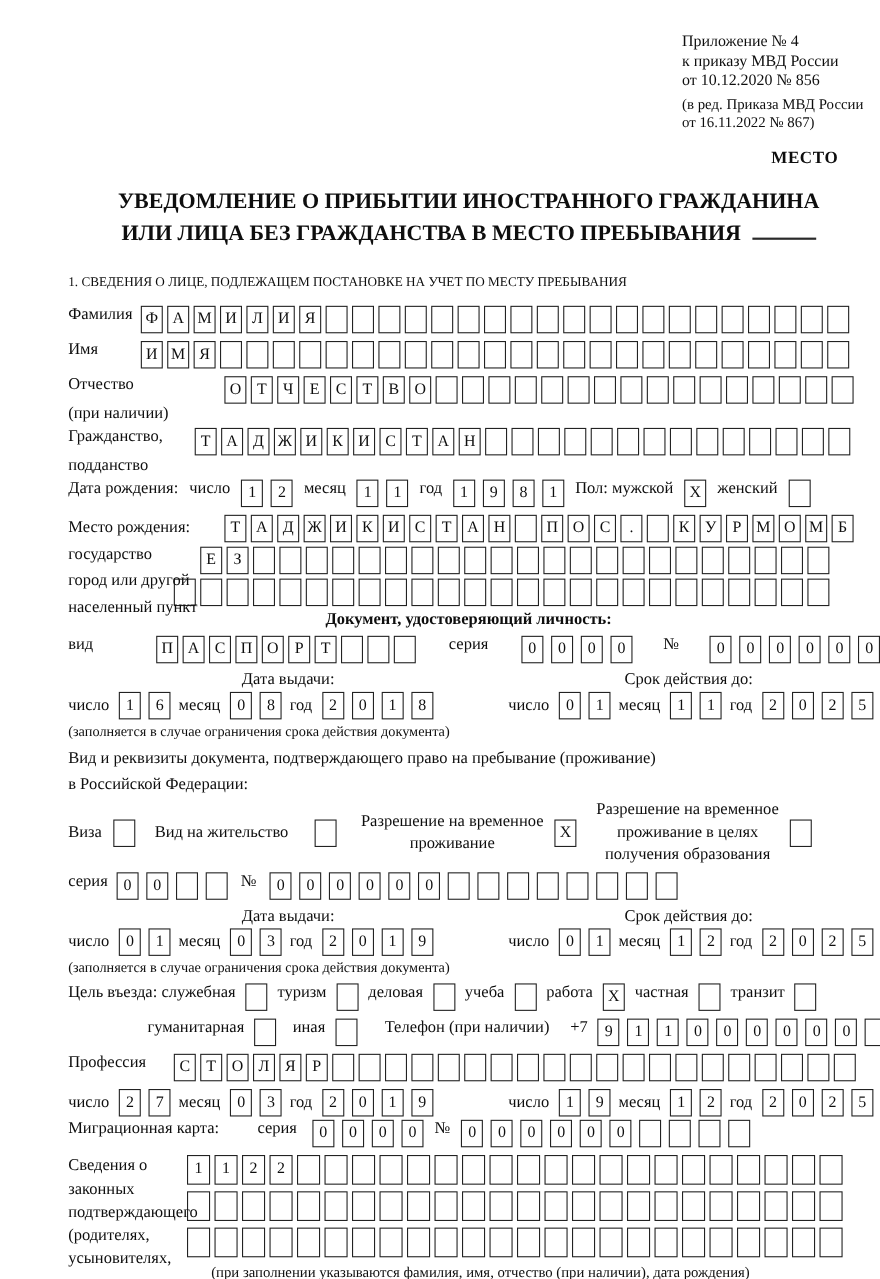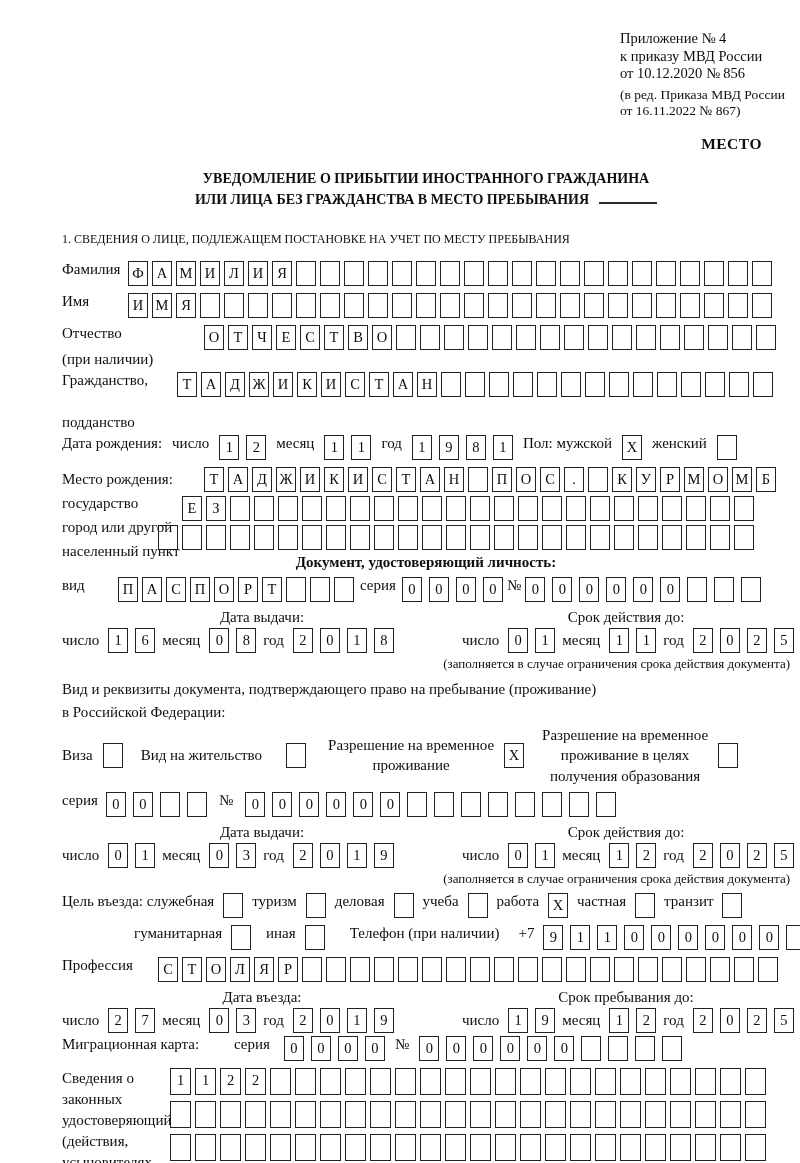--- a/index.html
+++ b/index.html
@@ -5,21 +5,21 @@
   *{margin:0;padding:0;box-sizing:border-box}
   html,body{width:800px;height:1163px;background:#ffffff;color:#0e0e0e;
     font-family:"Liberation Serif","DejaVu Serif",serif;font-size:15px;overflow:hidden}
   .page{padding:30px 10px 0 62px;width:800px;height:1163px}
 
   
   .refblock{margin-left:558px;width:230px;line-height:1.22;font-size:14.5px}
   .refblock .small{font-size:13.5px;margin-top:4px;line-height:1.2}
   .forma{ text-align:right;margin:16px 28px 0 0;font-weight:bold;font-size:15.5px;letter-spacing:.5px}
 
-  .title{margin-top:16px;text-align:center;font-weight:bold;font-size:14px;line-height:1.45}
+  .title{margin-top:16px;text-align:center;font-weight:bold;font-size:20px;line-height:1.45}
   .blankline{display:inline-block;width:58px;border-bottom:2px solid #2a2a2a;margin-left:10px;height:14px;vertical-align:baseline}
 
   .section-heading{margin-top:22px;font-weight:normal;font-size:12px}
 
   .formbody{margin-top:14px}
   .frow{display:flex;margin-bottom:5px;min-height:27px}
   .lbl{flex:0 0 auto}
   .cells{display:flex;gap:4px;flex:0 0 auto}
   .cell{flex:0 0 auto;width:20px;height:25px;border:1.6px solid #222;background:#fff;
     text-align:center;line-height:22px;font-size:14.5px}
@@ -37,21 +37,21 @@
 
   .center-heading{text-align:center;font-weight:bold;margin:4px 0 6px 0}
 
   .dates-head{display:flex;margin-bottom:2px}
   .dates-head .c1{flex:0 0 400px;text-align:center}
   .dates-head .c2{flex:1 1 auto;text-align:center}
   .dates-row{display:flex;align-items:center;margin-bottom:3px}
   .dategrp{display:flex;align-items:center;gap:7px}
   .dategrp .glbl{margin-right:2px}
   .dategrp-left{flex:0 0 400px}
-  .note-right{text-align:right;font-size:13px;margin:0 0 6px 0}.gap10{gap:10px}
+  .note-right{font-size:13px;margin:0 0 6px 0}.gap10{gap:10px}
   .optrow{display:flex;align-items:center;gap:10px;margin:2px 0 6px 0}
   .optlabel{text-align:center;line-height:1.35}
   .cbox{margin-top:1px}
 
   .indent72{padding-left:72px}
 
   
   .rep-block{position:relative;margin-top:2px}
   .rep-labels{position:absolute;left:0;top:0;line-height:21px}
   .rep-rows .cells{margin-bottom:6px}
@@ -176,21 +176,21 @@
           <span class="cell"></span>
           <span class="cell"></span>
           <span class="cell"></span>
           <span class="cell"></span>
           <span class="cell"></span>
           <span class="cell"></span>
         </span>
     </div>
     <div class="sublabel">(при наличии)</div>
 
-    <div class="frow" style="margin-bottom:16px">
+    <div class="frow" style="margin-bottom:0">
       <span class="lbl w115">Гражданство,</span>
       <span class="cells">
           <span class="cell">Т</span>
           <span class="cell">А</span>
           <span class="cell">Д</span>
           <span class="cell">Ж</span>
           <span class="cell">И</span>
           <span class="cell">К</span>
           <span class="cell">И</span>
           <span class="cell">С</span>
@@ -329,21 +329,21 @@
             <span class="cell"></span>
             <span class="cell"></span>
             <span class="cell"></span>
             <span class="cell"></span>
           </div>
       </div>
     </div>
 
     <div class="center-heading">Документ, удостоверяющий личность:</div>
 
-    <div class="frow" style="gap:0">
+    <div class="frow" style="gap:24px">
       <span class="lbl w56">вид</span>
       <span class="cells">
           <span class="cell">П</span>
           <span class="cell">А</span>
           <span class="cell">С</span>
           <span class="cell">П</span>
           <span class="cell">О</span>
           <span class="cell">Р</span>
           <span class="cell">Т</span>
           <span class="cell"></span>
@@ -600,24 +600,20 @@
           <span class="cell"></span>
           <span class="cell"></span>
           <span class="cell"></span>
           <span class="cell"></span>
           <span class="cell"></span>
           <span class="cell"></span>
           <span class="cell"></span>
         </span>
     </div>
 
-    <div class="dates-head">
-      <div class="c1">Дата въезда:</div>
-      <div class="c2">Срок пребывания до:</div>
-    </div>
     <div class="dates-row">
       <div class="dategrp dategrp-left">
         <span class="glbl">число</span>
         <span class="cells sp">
             <span class="cell">2</span>
             <span class="cell">7</span>
           </span>
         <span class="glbl">месяц</span>
         <span class="cells sp">
             <span class="cell">0</span>
@@ -673,22 +669,22 @@
           <span class="cell"></span>
           <span class="cell"></span>
           <span class="cell"></span>
         </span>
     </div>
 
     <div class="rep-block">
       <div class="rep-labels">
         <div>Сведения о</div>
         <div>законных</div>
-        <div>удостоверяющий</div>
-        <div>(действия,</div>
+        <div>подтверждающего</div>
+        <div>(родителях,</div>
         <div>усыновителях,</div>
 
       </div>
       <div class="rep-rows">
         <div class="cells cells-lg ml108">
             <span class="cell">1</span>
             <span class="cell">1</span>
             <span class="cell">2</span>
             <span class="cell">2</span>
             <span class="cell"></span>

